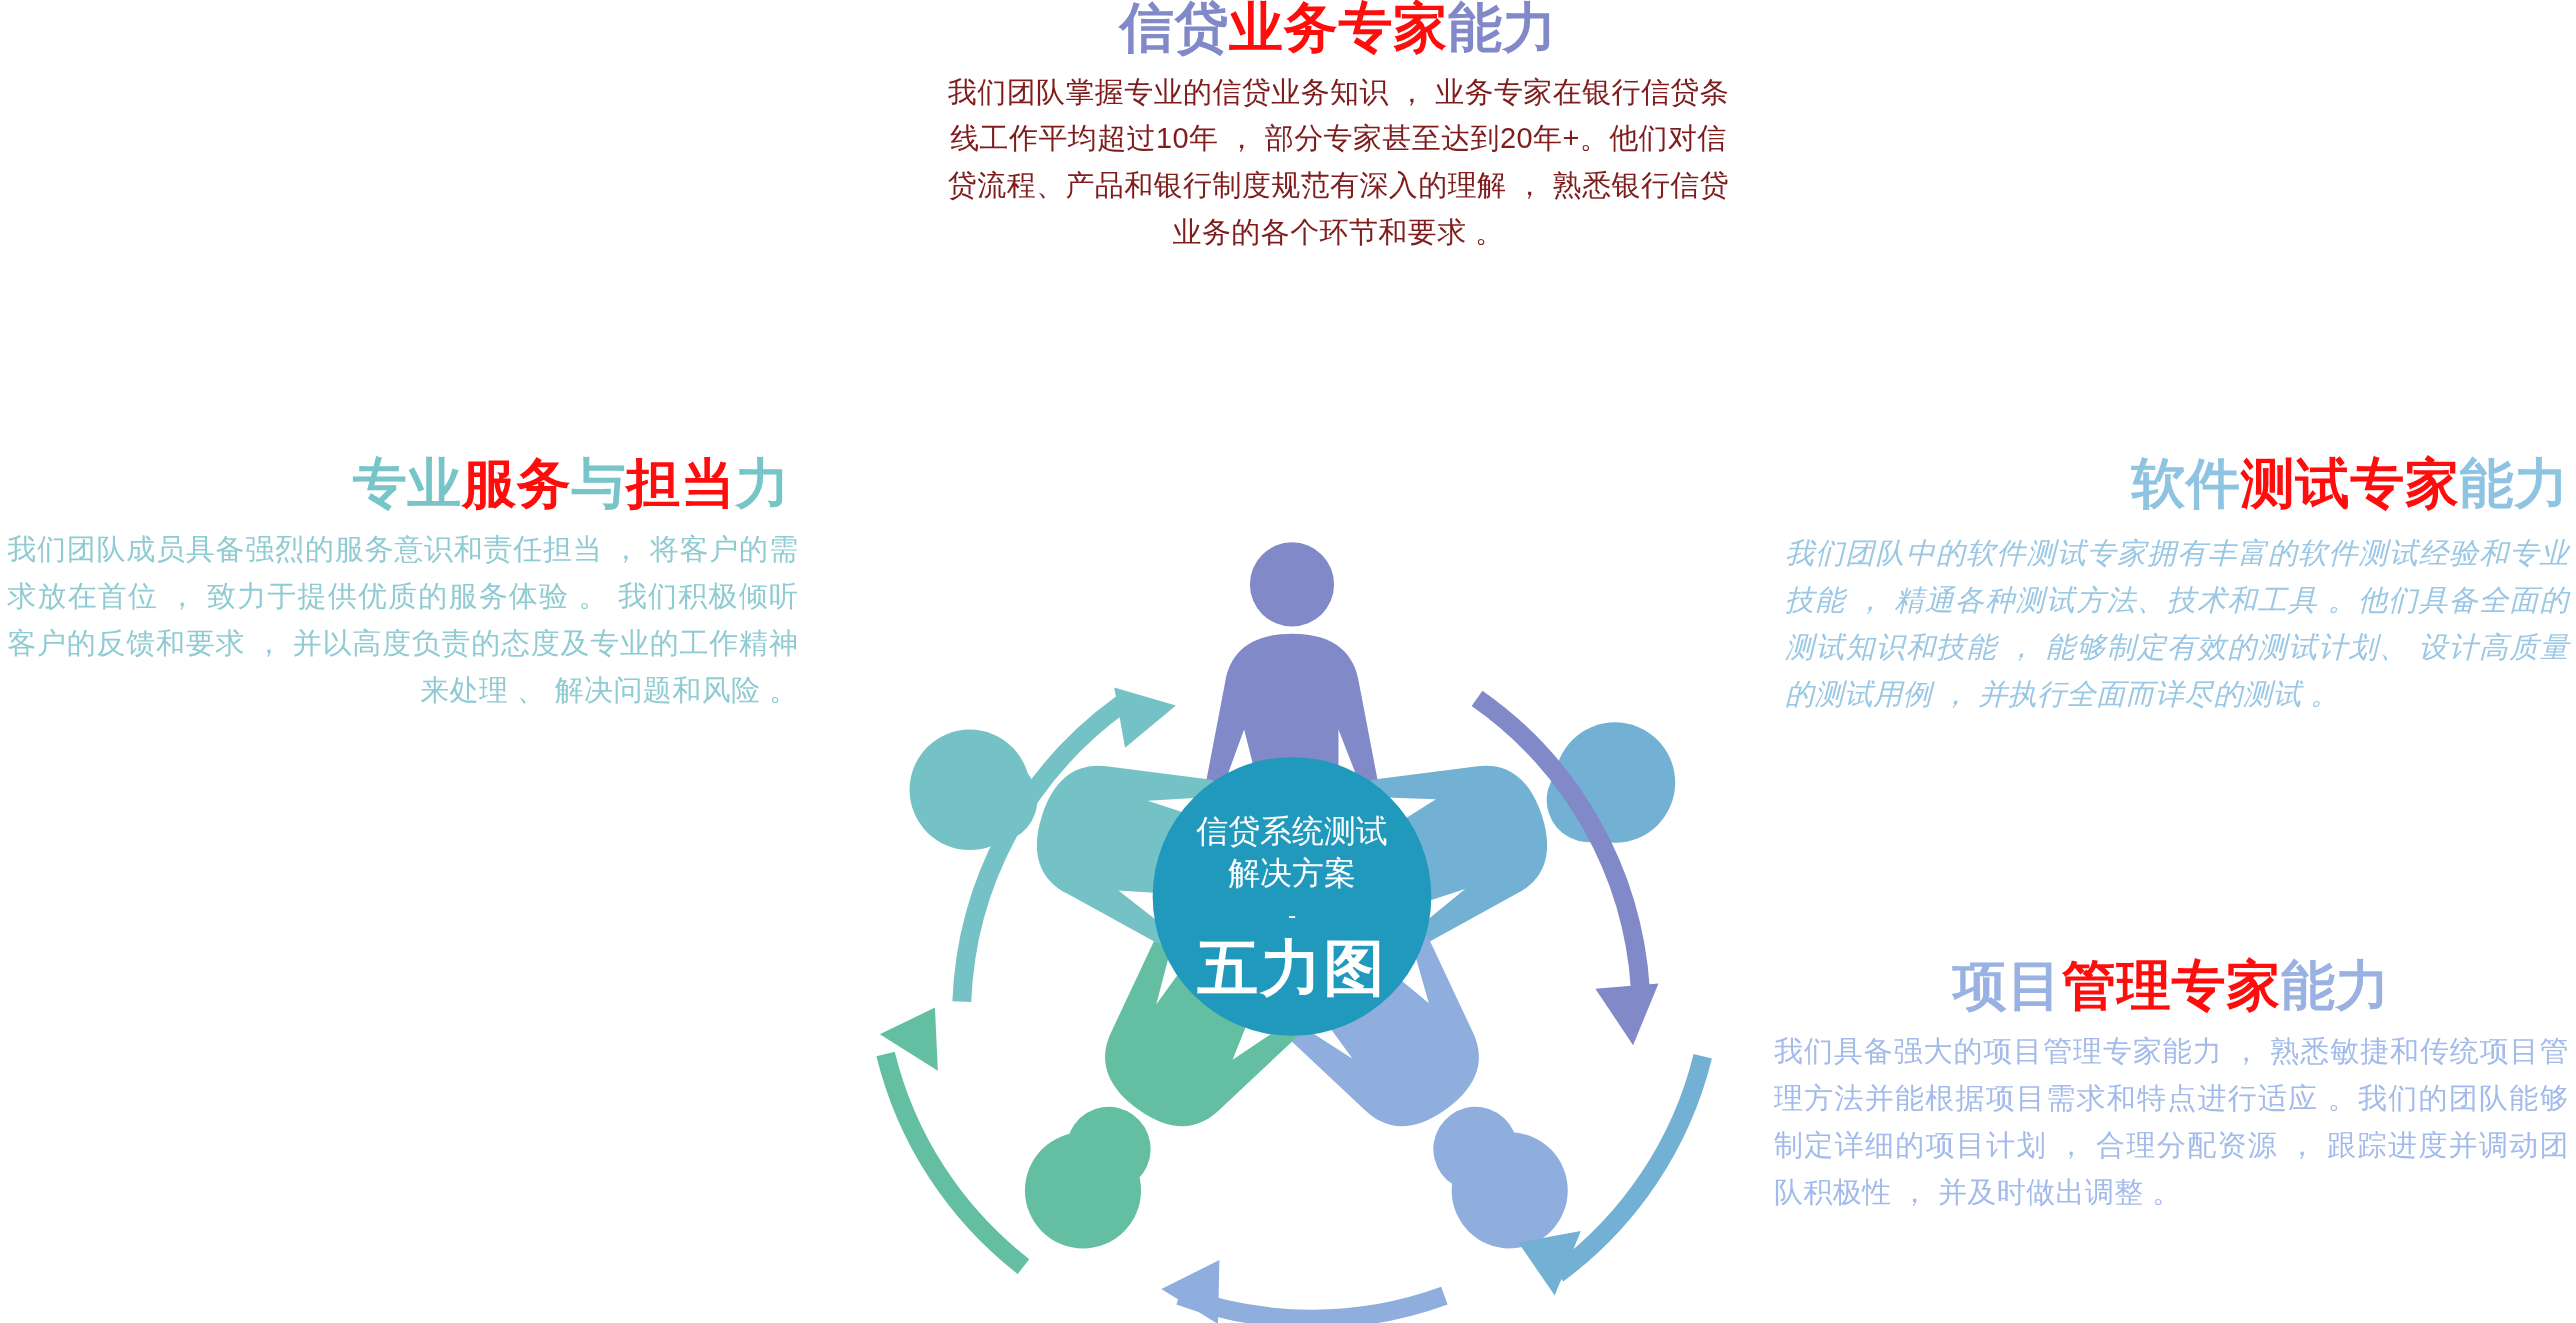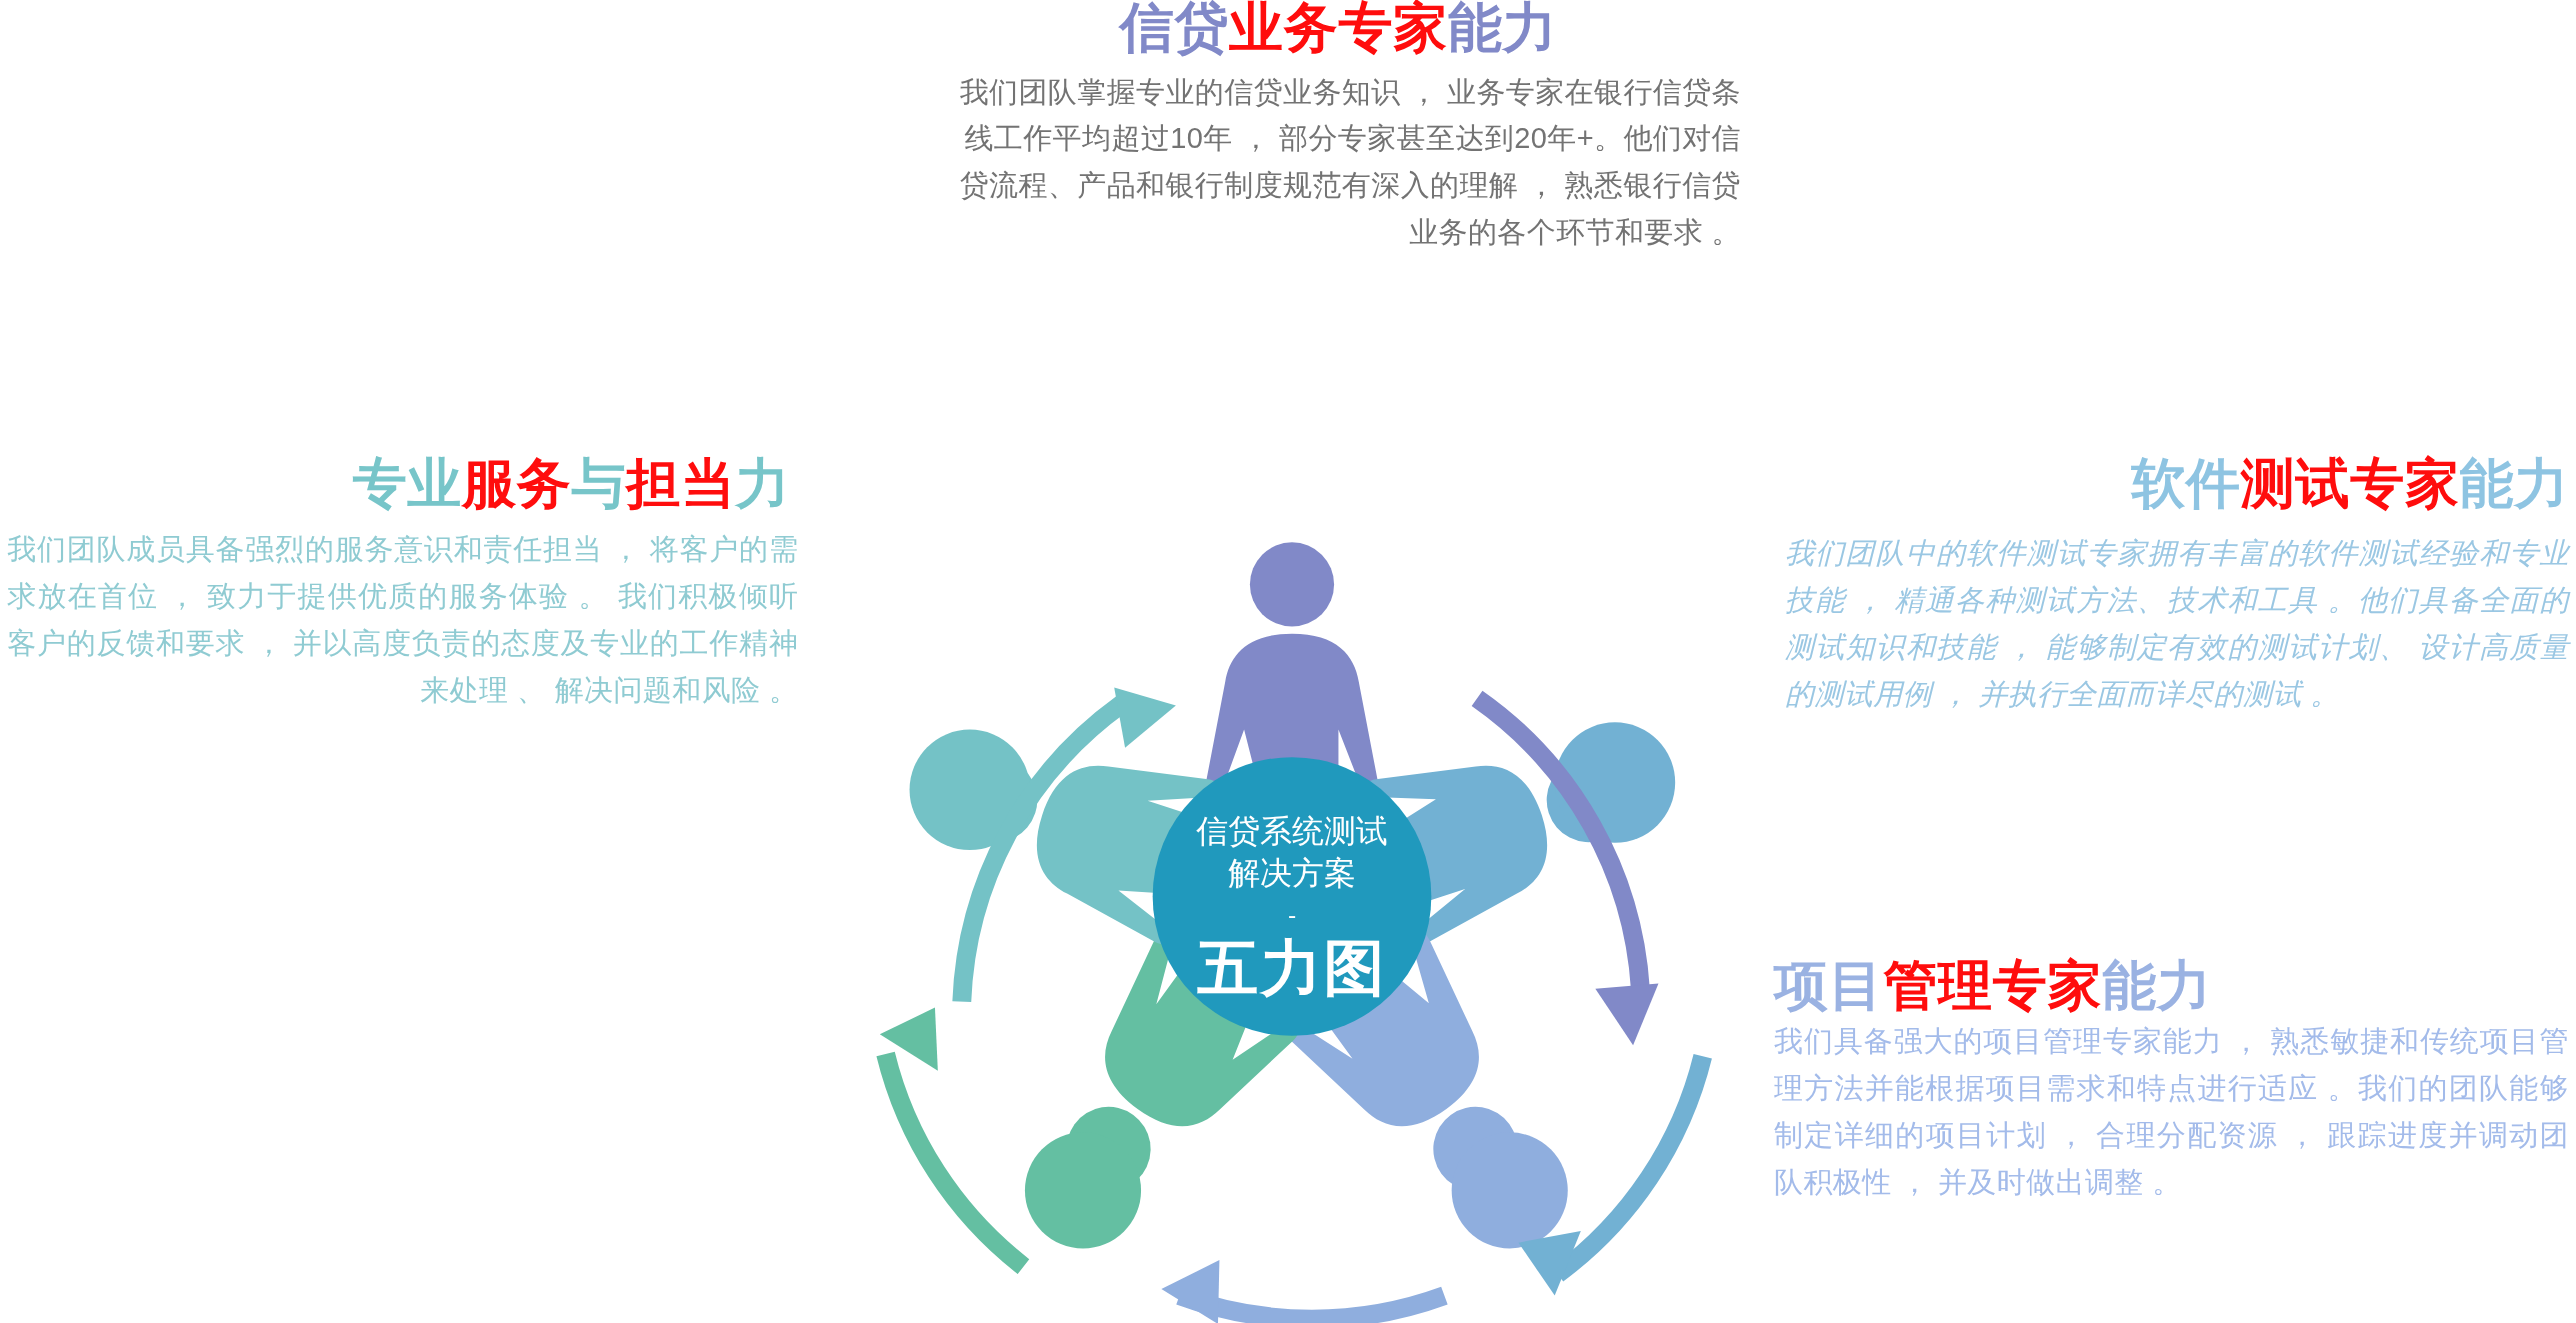--- a/index.html
+++ b/index.html
@@ -32,36 +32,36 @@
   .panel-body {
     font-size: 29px;
     line-height: 1.62;
     letter-spacing: 0.4px;
   }
   .hl { color: #FF0D0D; }
 
   
   #panel-credit            { left: 936px; top: 0px;    width: 805px; }
   #panel-credit .panel-title{ text-align: center; color: #8189C8; margin: 0 0 14.5px 0;}
-  #panel-credit .panel-body{ color: #737373; text-align: right; }
+  #panel-credit .panel-body{ color: #7f1d1d; text-align: center; }
 
   #panel-service           { left: 7.3px;   top: 456px;  width: 791px; }
   #panel-service .panel-title{ text-align: right; color: #77C5C9; margin: 0 8px 16px 0;}
   #panel-service .panel-body{ color: #8FCBD2; text-align: justify; text-align-last: right; }
 
   #panel-comm              { left: 7.3px;   top: 958px; width: 813px; }
   #panel-comm .panel-title { text-align: right; color: #6DC0A1; margin: 0 0 16px 0;}
   #panel-comm .panel-body  { color: #7AC6AB; text-align: justify; text-align-last: right; }
 
   #panel-qa                { left: 1785px; top: 456px;  width: 784px; }
   #panel-qa .panel-title   { text-align: right; color: #8EC4E2; margin: 0 0 20px 0;}
   #panel-qa .panel-body    { color: #9AC7E3; text-align: justify; text-align-last: left; font-style: italic;}
 
   #panel-pm                { left: 1774px; top: 958px; width: 795px; }
-  #panel-pm .panel-title   { text-align: left; color: #9AB2E2; margin: 0 0 6px 0;}
+  #panel-pm .panel-title   { text-align: center; color: #9AB2E2; margin: 0 0 16px 0;}
   #panel-pm .panel-body    { color: #A3BBEA; text-align: justify; text-align-last: left;}
 
   
   #diagram {
     position: absolute;
     left: 784px;
     top: 363px;
     width: 1016px;
     height: 961px;
   }

